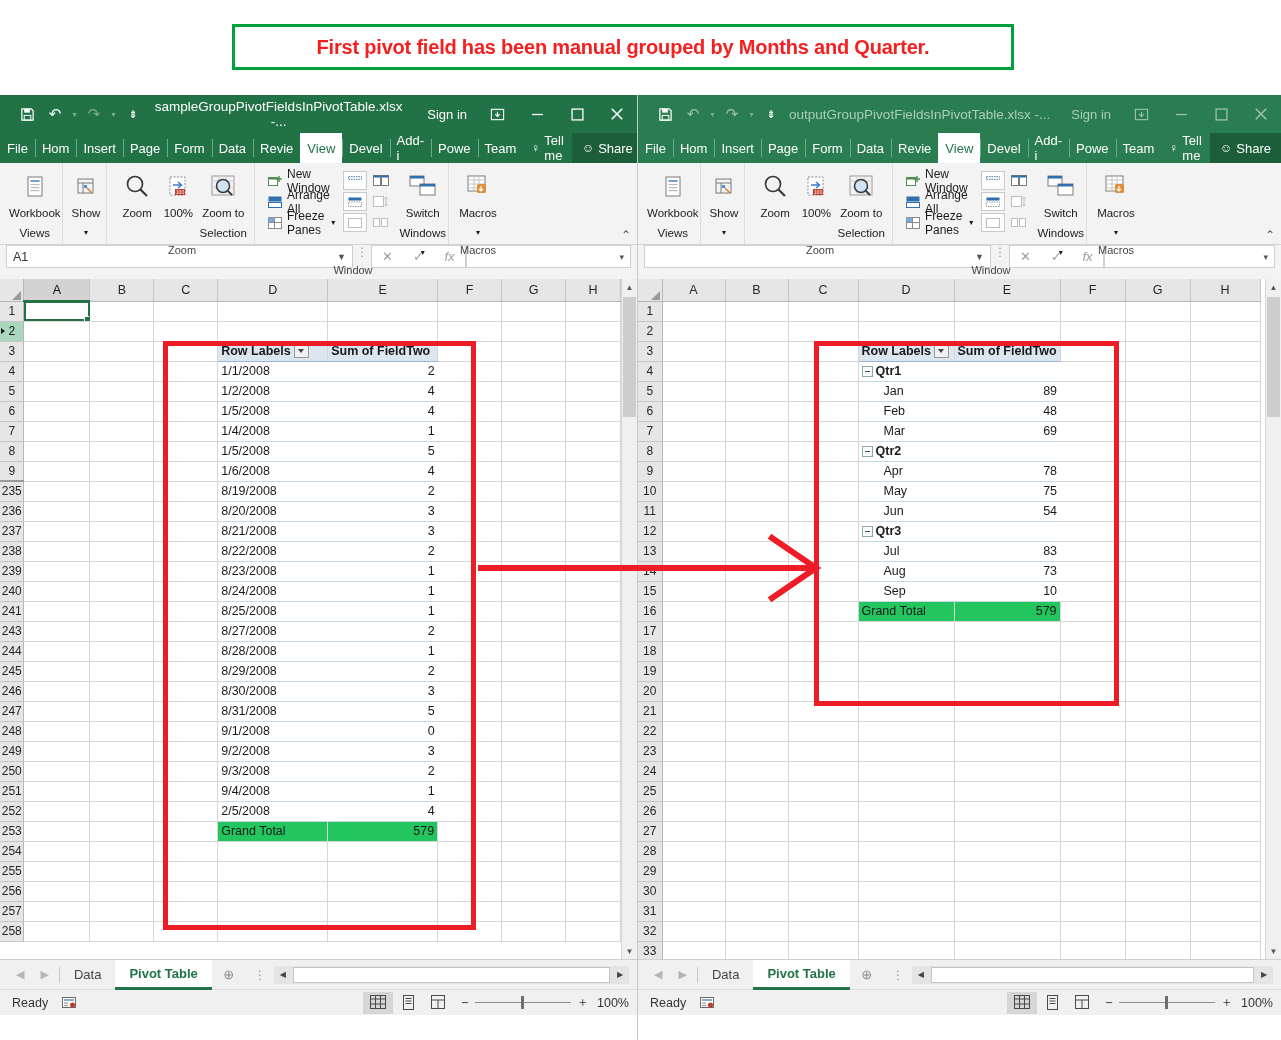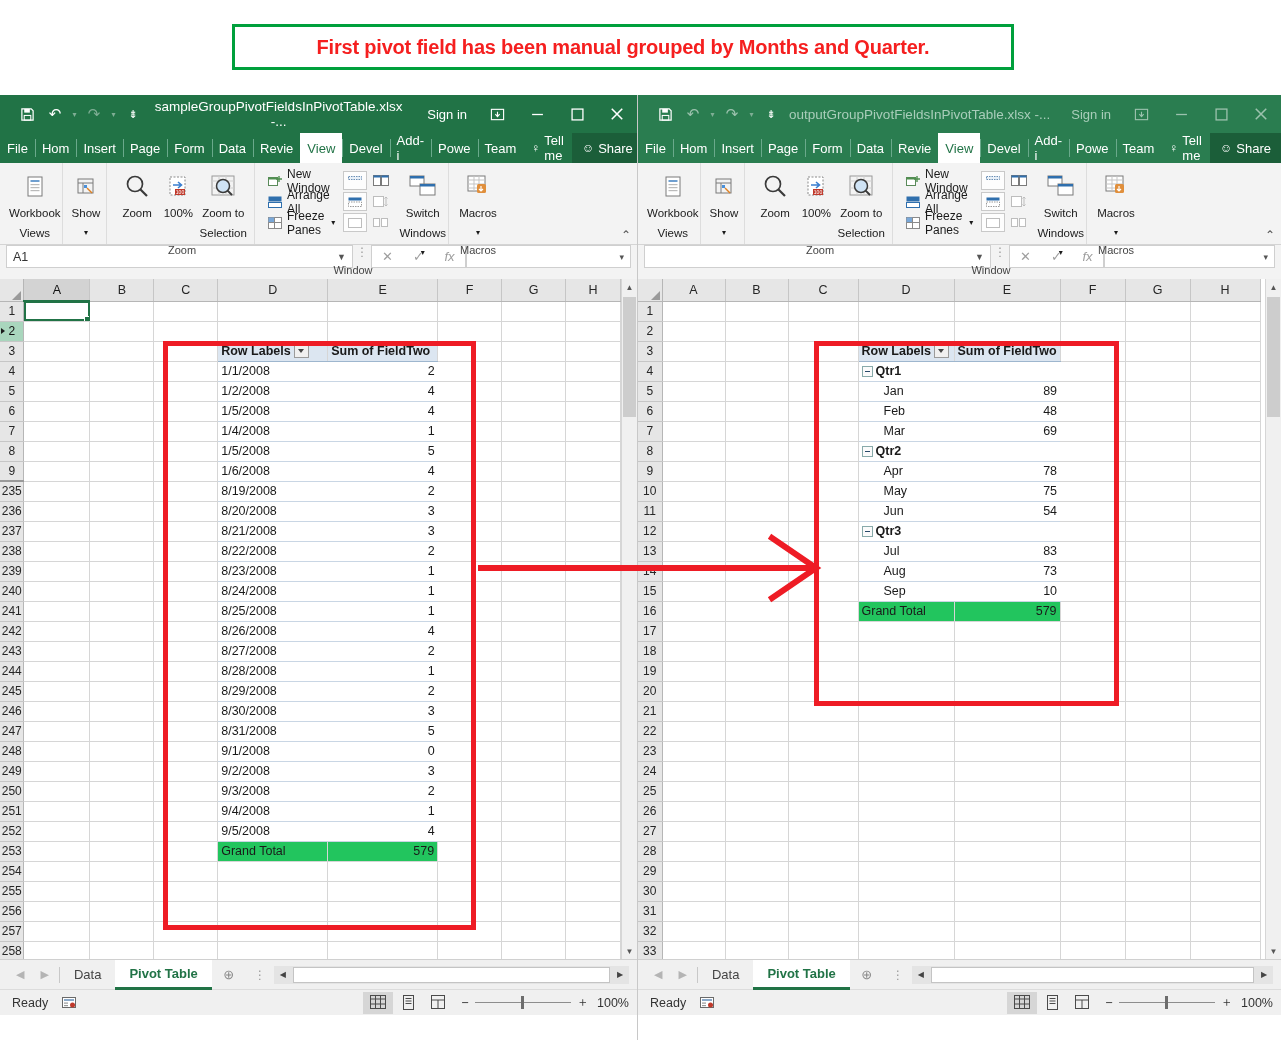--- a/index.html
+++ b/index.html
@@ -676,31 +676,20 @@
                 <td class="cell pad"></td>
                 <td class="cell pad"></td>
                 <td class="cell pad"></td>
                 <td class="cell pad pv-cell pvrow-sep">8/25/2008</td>
                 <td class="cell pad r pv-cell pvrow-sep">1</td>
                 <td class="cell pad"></td>
                 <td class="cell pad"></td>
                 <td class="cell pad"></td>
               </tr>
               <tr>
-                <td class="rowhdr">242</td>
-                <td class="cell pad"></td>
-                <td class="cell pad"></td>
-                <td class="cell pad"></td>
-                <td class="cell pad pv-cell pvrow-sep">8/26/2008</td>
-                <td class="cell pad r pv-cell pvrow-sep">4</td>
-                <td class="cell pad"></td>
-                <td class="cell pad"></td>
-                <td class="cell pad"></td>
-              </tr>
-              <tr>
                 <td class="rowhdr">243</td>
                 <td class="cell pad"></td>
                 <td class="cell pad"></td>
                 <td class="cell pad"></td>
                 <td class="cell pad pv-cell pvrow-sep">8/27/2008</td>
                 <td class="cell pad r pv-cell pvrow-sep">2</td>
                 <td class="cell pad"></td>
                 <td class="cell pad"></td>
                 <td class="cell pad"></td>
               </tr>
@@ -790,21 +779,21 @@
                 <td class="cell pad r pv-cell pvrow-sep">1</td>
                 <td class="cell pad"></td>
                 <td class="cell pad"></td>
                 <td class="cell pad"></td>
               </tr>
               <tr>
                 <td class="rowhdr">252</td>
                 <td class="cell pad"></td>
                 <td class="cell pad"></td>
                 <td class="cell pad"></td>
-                <td class="cell pad pv-cell pvrow-sep">9/5/2008</td>
+                <td class="cell pad pv-cell pvrow-sep">2/5/2008</td>
                 <td class="cell pad r pv-cell pvrow-sep">4</td>
                 <td class="cell pad"></td>
                 <td class="cell pad"></td>
                 <td class="cell pad"></td>
               </tr>
               <tr>
                 <td class="rowhdr">253</td>
                 <td class="cell pad"></td>
                 <td class="cell pad"></td>
                 <td class="cell pad"></td>

